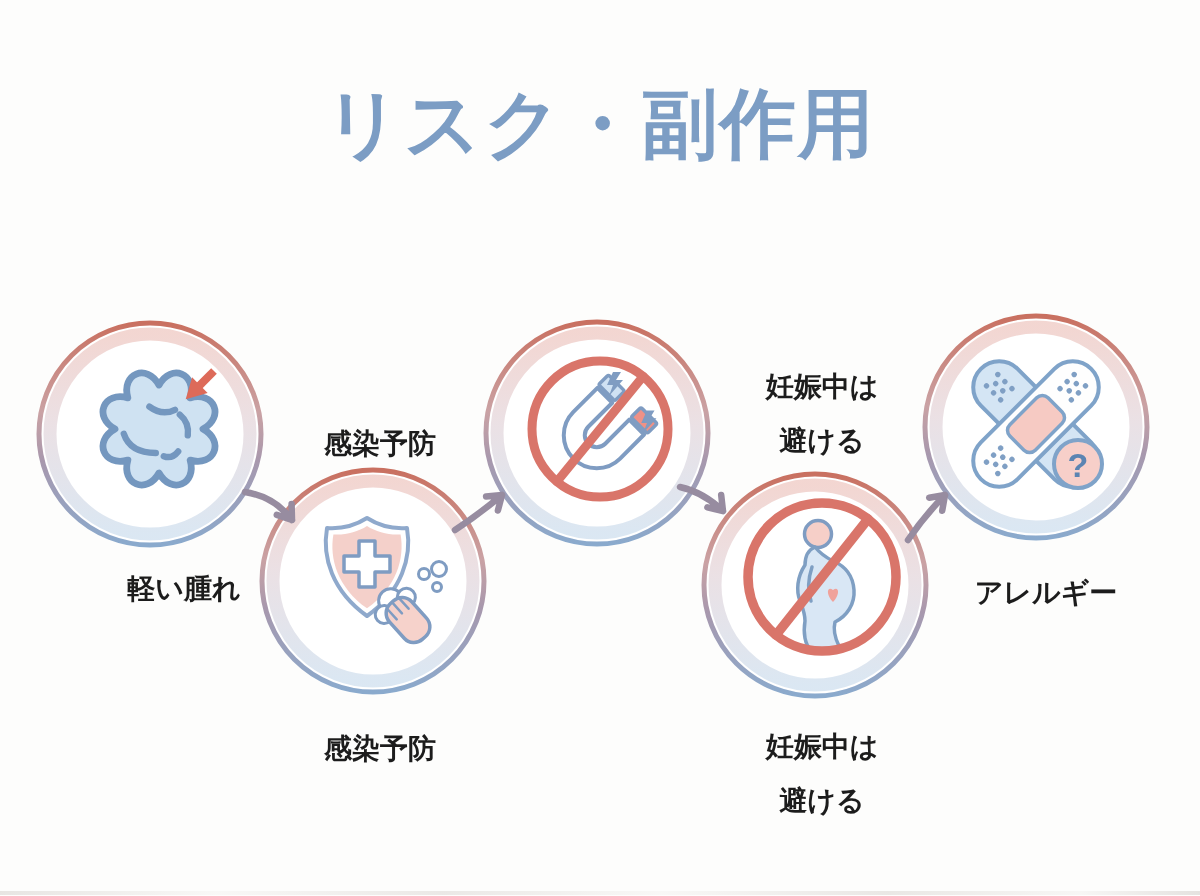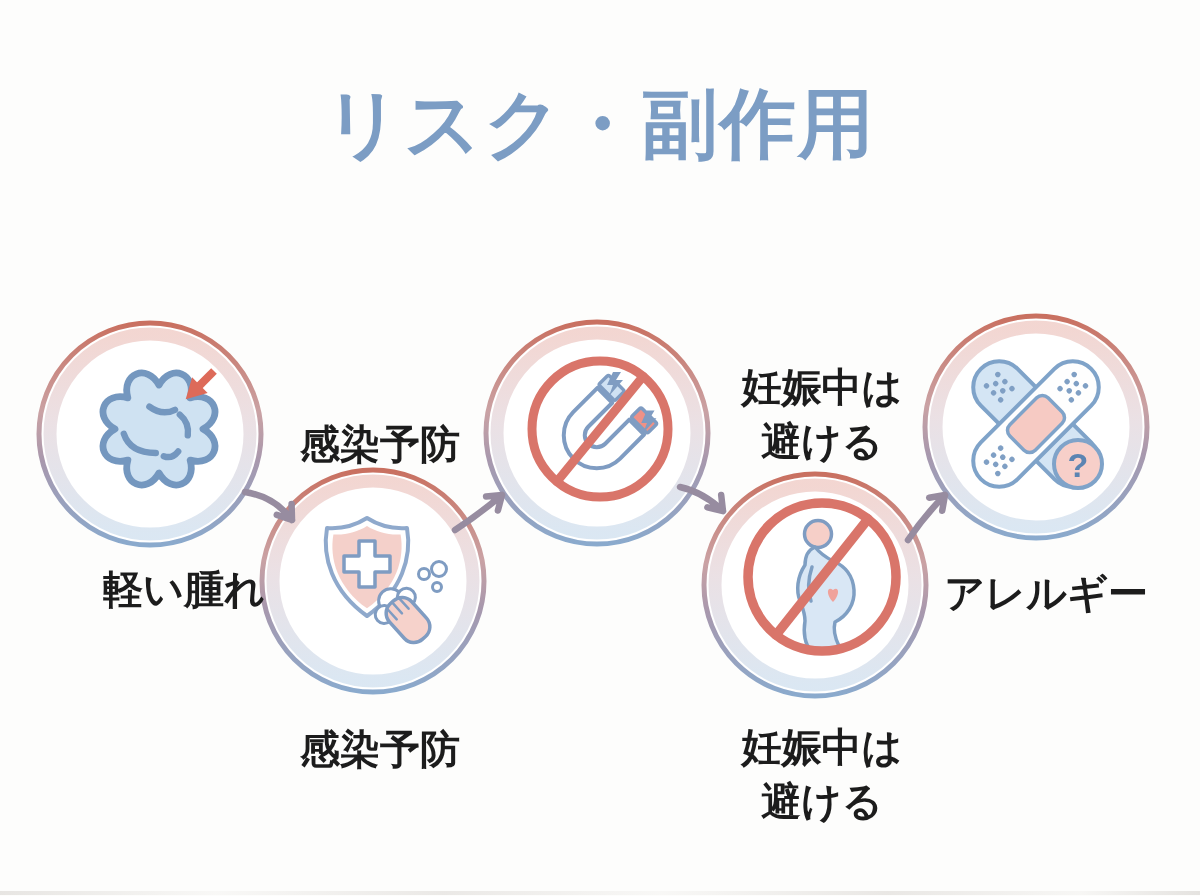--- a/index.html
+++ b/index.html
@@ -14,21 +14,21 @@
     position:absolute;top:74px;left:0;width:100%;
     margin:0;text-align:center;
     font-size:76px;font-weight:700;letter-spacing:2px;
     color:#7c9dc4;
   }
   .diagram-svg{position:absolute;left:0;top:0;}
   .node-label{
     position:absolute;
     transform:translateX(-50%);
     text-align:center;
-    font-size:40px;font-weight:700;line-height:54px;
+    font-size:28px;font-weight:700;line-height:54px;
     color:#1c1c1c;white-space:nowrap;
   }
   .node-label span{display:block;}
   .scan-strip{
     position:absolute;left:0;bottom:1px;width:100%;height:4px;
     background:linear-gradient(90deg,
       rgba(175,168,160,.28),rgba(210,205,198,.10) 18%,
       rgba(180,172,165,.25) 37%,rgba(215,210,204,.12) 55%,
       rgba(178,170,162,.26) 74%,rgba(205,200,193,.12) 90%,
       rgba(172,165,158,.30));

